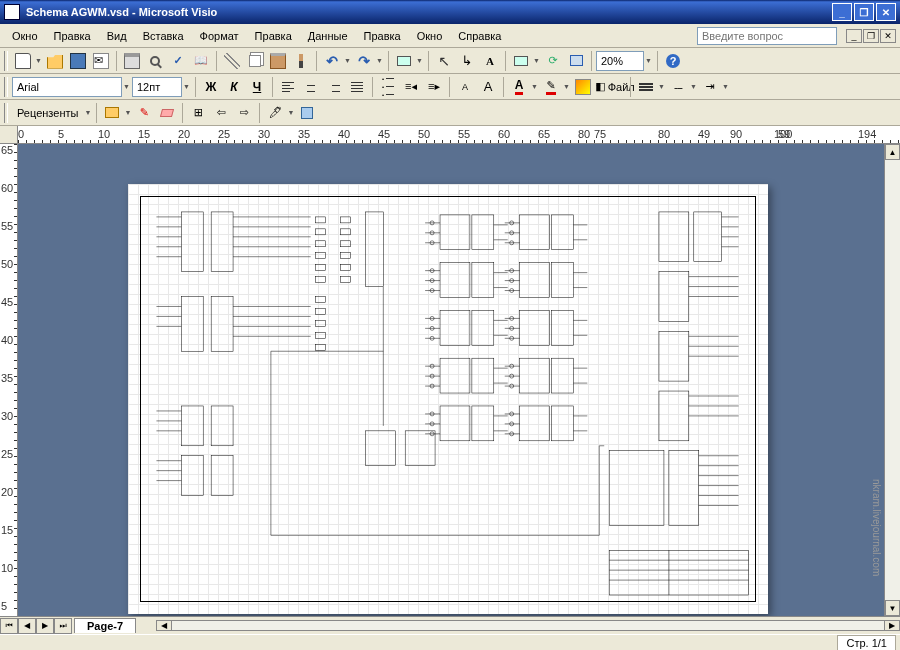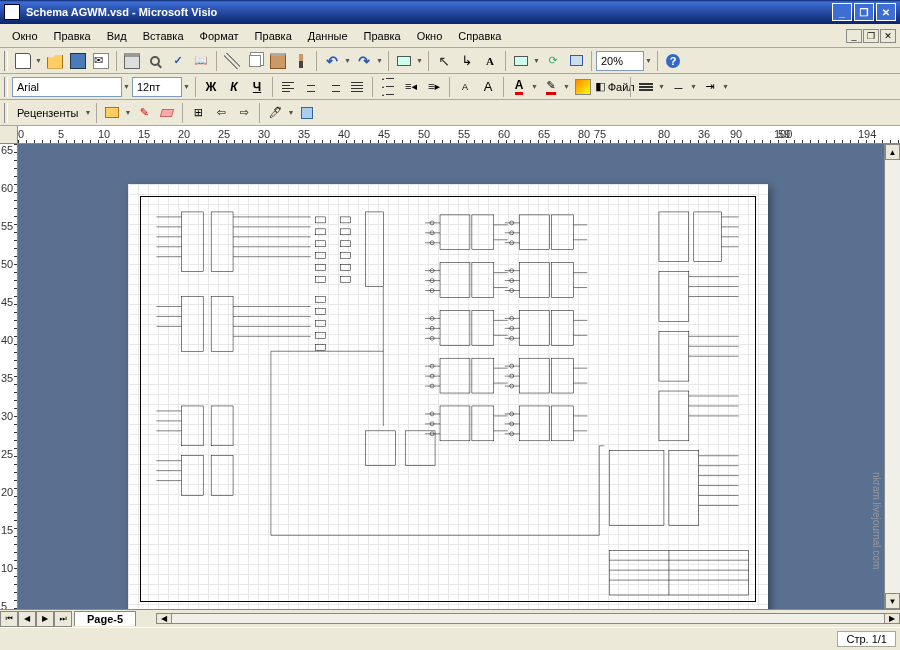--- a/index.html
+++ b/index.html
@@ -82,21 +82,21 @@
 .scrollV .sbtn { height: 16px; }
 .scrollV .track { flex: 1; background: #f0f0e8; }
 
 .pagetabs { height: 18px; background: #ece9d8; display: flex; align-items: center; border-top: 1px solid #888; }
 .pagetabs .navbtn { width: 18px; height: 16px; border: 1px solid #888; background: #ece9d8; display: flex; align-items: center; justify-content: center; font-size: 8px; cursor: pointer; }
 .pagetabs .tab { padding: 1px 12px; background: #fff; border: 1px solid #888; border-bottom: none; font-weight: bold; cursor: pointer; margin-left: 2px; }
 .pagetabs .scrollH { flex: 1; display: flex; margin-left: 20px; }
 .pagetabs .scrollH .sbtn { width: 16px; }
 .pagetabs .scrollH .track { flex: 1; background: #f0f0e8; border: 1px solid #888; border-left: none; border-right: none; }
 
-.statusbar { height: 23px; background: #ece9d8; border-top: 1px solid #fff; display: flex; align-items: center; padding: 0 4px; }
+.statusbar { height: 16px; background: #ece9d8; border-top: 1px solid #fff; display: flex; align-items: center; padding: 0 4px; }
 .statusbar .cell { border: 1px solid #aca899; padding: 1px 8px; margin-left: auto; background: #fff; }
 
 .watermark { position: absolute; right: 2px; bottom: 40px; writing-mode: vertical-rl; color: #999; font-size: 10px; }
 </style>
 </head>
 <body>
 
 <div class="titlebar">
   <div class="appicon"></div>
   <div class="title">Schema AGWM.vsd - Microsoft Visio</div>
@@ -110,20 +110,21 @@
   <div class="menuitem">Правка</div>
   <div class="menuitem">Вид</div>
   <div class="menuitem">Вставка</div>
   <div class="menuitem">Формат</div>
   <div class="menuitem">Правка</div>
   <div class="menuitem">Данные</div>
   <div class="menuitem">Правка</div>
   <div class="menuitem">Окно</div>
   <div class="menuitem">Справка</div>
   <div class="spacer"></div>
+  <input class="helpbox" placeholder="Введите вопрос" style="">
   <div class="docbtns">
     <div class="winbtn">_</div>
     <div class="winbtn">❐</div>
     <div class="winbtn">✕</div>
   </div>
 </div>
 
 <div class="toolbar">
   <div class="handle"></div>
   <div class="tbtn">
@@ -361,21 +362,21 @@
       <span class="num" style="left: 280px;">35</span>
       <span class="num" style="left: 320px;">40</span>
       <span class="num" style="left: 360px;">45</span>
       <span class="num" style="left: 400px;">50</span>
       <span class="num" style="left: 440px;">55</span>
       <span class="num" style="left: 480px;">60</span>
       <span class="num" style="left: 520px;">65</span>
       <span class="num" style="left: 560px;">80</span>
       <span class="num" style="left: 576px;">75</span>
       <span class="num" style="left: 640px;">80</span>
-      <span class="num" style="left: 680px;">36</span>
+      <span class="num" style="left: 680px;">49</span>
       <span class="num" style="left: 712px;">90</span>
       <span class="num" style="left: 760px;">59</span>
       <span class="num" style="left: 756px;">100</span>
       <span class="num" style="left: 840px;">194</span>
     </div>
 </div>
 
 <div class="workwrap">
   <div class="rulerV">
     <div class="ticks" id="rulerV-ticks">
@@ -592,21 +593,21 @@
     <div class="track"></div>
     <div class="sbtn">▼</div>
   </div>
 </div>
 
 <div class="pagetabs">
   <div class="navbtn">⏮</div>
   <div class="navbtn">◀</div>
   <div class="navbtn">▶</div>
   <div class="navbtn">⏭</div>
-  <div class="tab">Page-5</div>
+  <div class="tab">Page-7</div>
   <div class="scrollH">
     <div class="sbtn">◀</div>
     <div class="track"></div>
     <div class="sbtn">▶</div>
   </div>
 </div>
 
 <div class="statusbar">
   <div class="cell">Стр. 1/1</div>
 </div>

